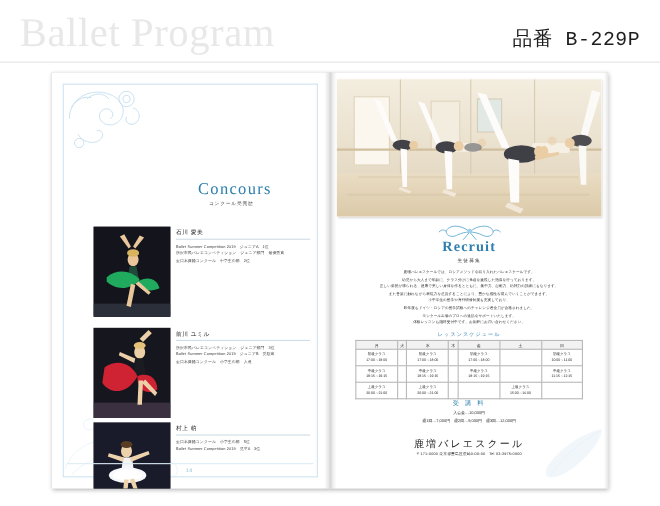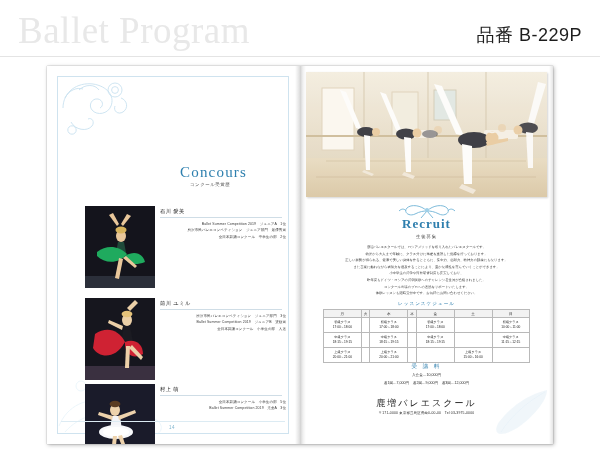--- a/index.html
+++ b/index.html
@@ -15,38 +15,38 @@
   .header { position: absolute; left: 0; top: 0; width: 600px; height: 58px; }
   .brand-title {
     position: absolute; left: 18px; top: 12px;
     font-family: "Liberation Serif", serif;
     font-size: 37px; font-weight: 400;
     color: #e8e8e8; letter-spacing: 0.5px; line-height: 1;
     white-space: nowrap;
   }
   .product-code {
     position: absolute; right: 18px; top: 23px;
-    font-family: Liberation Sans, sans-serif;
+    font-family: Liberation Mono, monospace;
     font-size: 18px; color: #1d1d1d; letter-spacing: 0.5px;
     white-space: nowrap;
   }
   .header-rule {
     position: absolute; left: 0; top: 56px; width: 600px; height: 1px;
     background: #e4e4e4;
   }
 
   
   .spread {
     position: absolute; left: 47px; top: 66px;
     width: 506px; height: 378px;
     background: #fcfcfc;
     box-shadow: 1px 1px 4px rgba(0,0,0,0.30), 0 0 1px rgba(0,0,0,.4);
   }
   .page { position: absolute; top: 0; height: 378px; overflow: hidden; }
-  .page-left  { left: 0;   width: 253px; background: #ffffff; text-align: right; }
+  .page-left  { left: 0;   width: 253px; background: #ffffff; }
   .page-right { left: 253px; width: 253px; background: #ffffff; }
   .gutter {
     position: absolute; left: 248px; top: 0; width: 11px; height: 378px;
     background: linear-gradient(to right,
        rgba(0,0,0,0.00) 0%, rgba(0,0,0,0.10) 35%,
        rgba(0,0,0,0.16) 50%, rgba(0,0,0,0.06) 72%, rgba(0,0,0,0.00) 100%);
     pointer-events: none; z-index: 40;
   }
   .page-edge-r {
     position: absolute; right: 0; top: 0; width: 4px; height: 378px;

